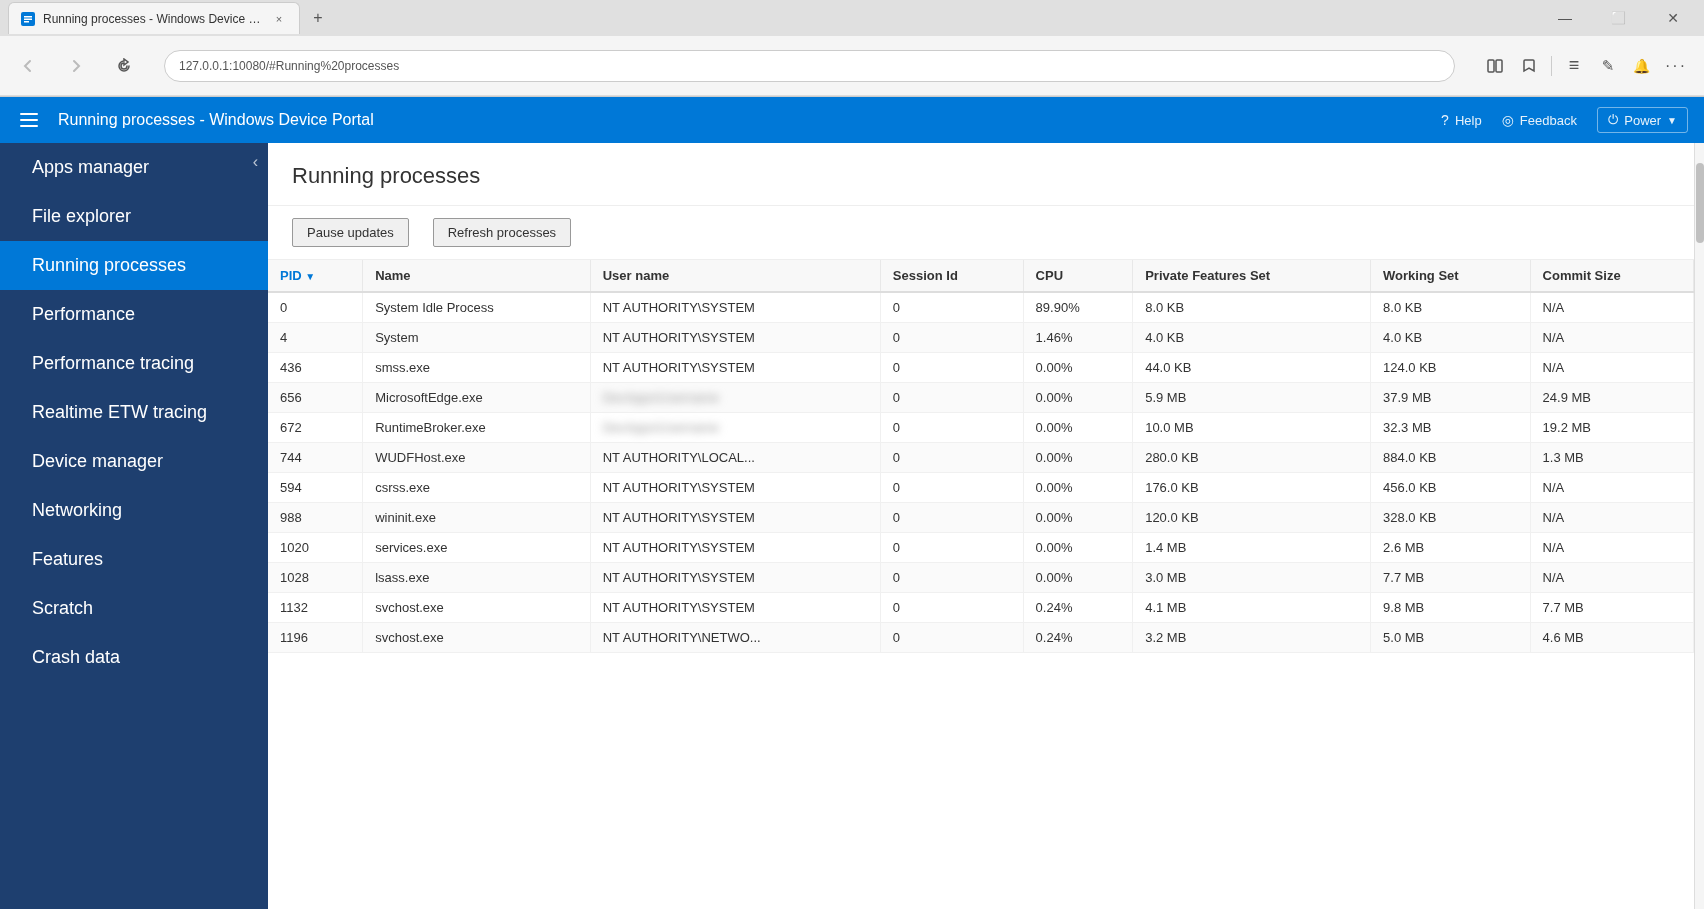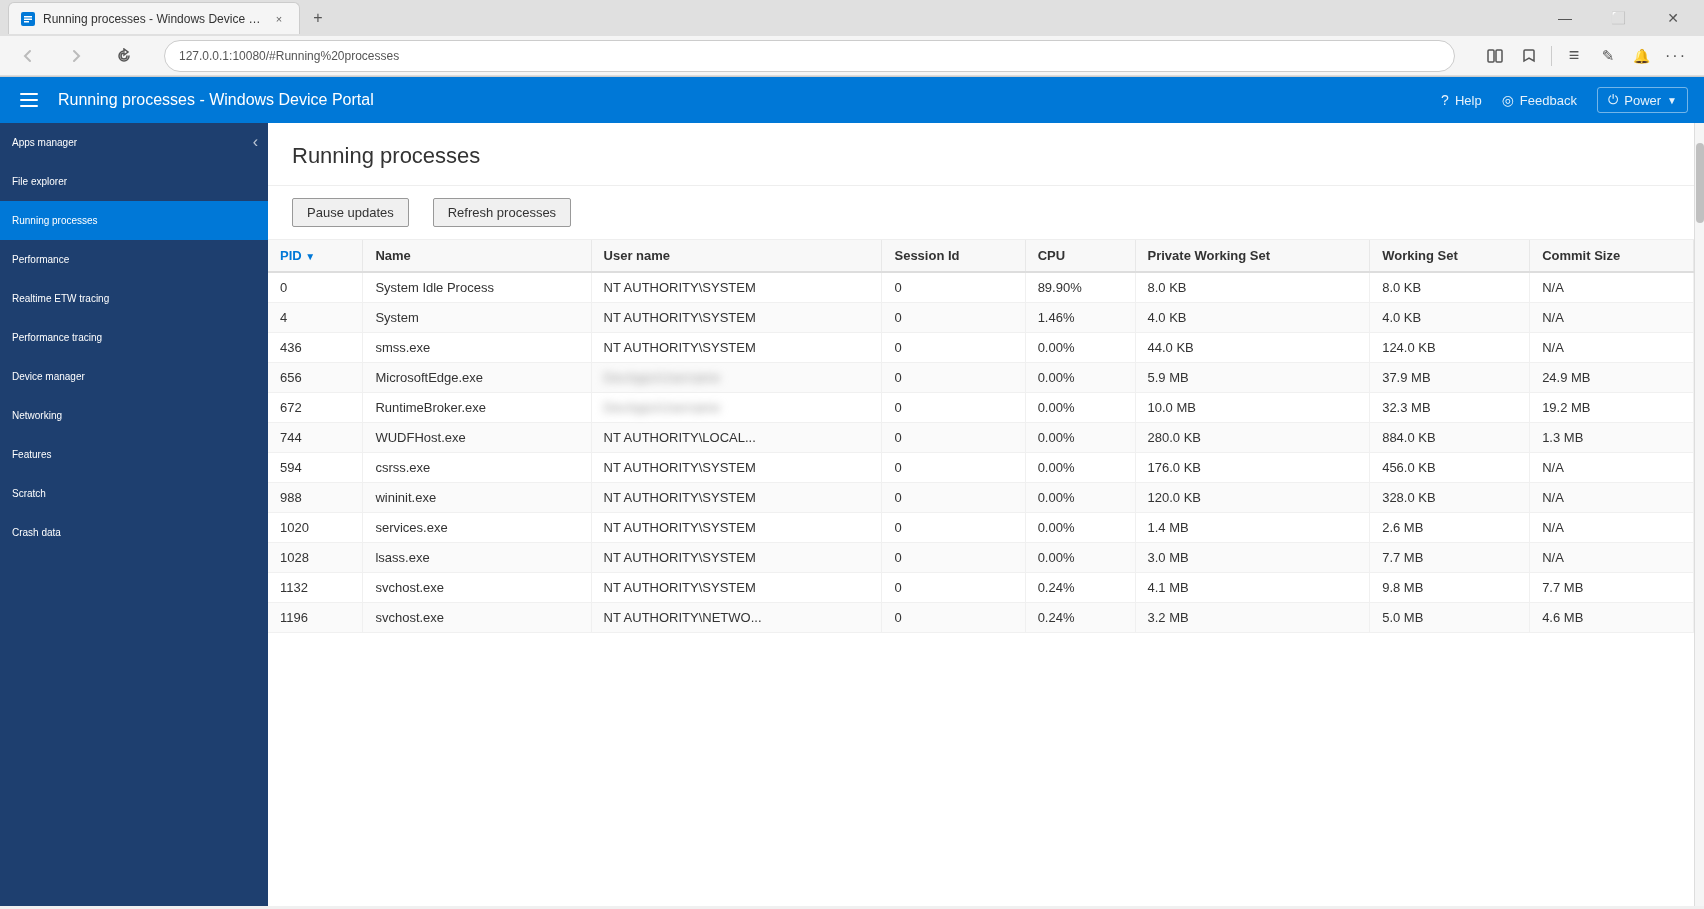--- a/index.html
+++ b/index.html
@@ -5,41 +5,41 @@
     * { margin: 0; padding: 0; box-sizing: border-box; }
     body { font-family: 'Segoe UI', Arial, sans-serif; font-size: 13px; background: #f0f0f0; overflow: hidden; width: 1704px; height: 909px; }
 
     
     .browser-chrome { background: #e8e8e8; border-bottom: 1px solid #ccc; }
     .tab-bar { display: flex; align-items: center; height: 36px; padding: 0 8px; background: #e0e0e0; }
     .tab { display: flex; align-items: center; background: #f5f5f5; border: 1px solid #ccc; border-bottom: none; padding: 6px 12px; border-radius: 6px 6px 0 0; height: 32px; font-size: 12px; color: #333; gap: 8px; min-width: 200px; }
     .tab-icon { width: 14px; height: 14px; background: #0078d7; border-radius: 2px; font-size: 9px; color: white; display: flex; align-items: center; justify-content: center; }
     .tab-close { width: 16px; height: 16px; display: flex; align-items: center; justify-content: center; border-radius: 50%; cursor: pointer; font-size: 11px; color: #666; margin-left: auto; }
     .new-tab-btn { width: 28px; height: 28px; display: flex; align-items: center; justify-content: center; border-radius: 50%; cursor: pointer; font-size: 16px; color: #555; margin-left: 4px; }
-    .browser-controls { display: flex; align-items: center; height: 40px; padding: 0 12px; background: #f5f5f5; border-bottom: 1px solid #ddd; gap: 16px; }
+    .browser-controls { display: flex; align-items: center; height: 60px; padding: 0 12px; background: #f5f5f5; border-bottom: 1px solid #ddd; gap: 16px; }
     .ctrl-btn { width: 32px; height: 32px; display: flex; align-items: center; justify-content: center; border-radius: 50%; cursor: pointer; color: #555; font-size: 14px; }
     .ctrl-btn.disabled { color: #bbb; cursor: default; }
     .address-bar { flex: 1; height: 32px; border: 1px solid #ccc; border-radius: 16px; padding: 0 14px; font-size: 12px; color: #333; background: white; display: flex; align-items: center; margin: 0 8px; }
     .browser-action-btn { width: 32px; height: 32px; display: flex; align-items: center; justify-content: center; border-radius: 50%; cursor: pointer; color: #555; font-size: 15px; }
 
     
     .app-header { background: #0078d7; color: white; height: 46px; display: flex; align-items: center; padding: 0 16px; gap: 16px; }
     .hamburger-btn { display: flex; flex-direction: column; gap: 4px; cursor: pointer; padding: 4px; }
     .hamburger-line { width: 18px; height: 2px; background: white; border-radius: 1px; }
     .app-title { font-size: 16px; font-weight: 400; flex: 1; }
     .header-actions { display: flex; align-items: center; gap: 20px; }
     .header-btn { color: white; cursor: pointer; font-size: 13px; display: flex; align-items: center; gap: 6px; opacity: 0.9; }
     .power-btn { display: flex; align-items: center; gap: 6px; border: 1px solid rgba(255,255,255,0.5); padding: 4px 10px; border-radius: 3px; }
 
     
     .main-layout { display: flex; height: calc(909px - 36px - 44px - 46px); }
 
     
     .sidebar { width: 268px; background: #1e3f6f; color: white; overflow-y: auto; flex-shrink: 0; position: relative; }
-    .sidebar-item { padding: 14px 12px; cursor: pointer; font-size: 10px; font-weight: 400; white-space: nowrap; }
+    .sidebar-item { padding: 14px 32px; cursor: pointer; font-size: 18px; font-weight: 400; white-space: nowrap; }
     .sidebar-item.active { background: #0078d7; }
     .sidebar-collapse { position: absolute; top: 10px; right: 10px; color: rgba(255,255,255,0.7); cursor: pointer; font-size: 16px; }
 
     
     .content { flex: 1; background: white; overflow: hidden; display: flex; flex-direction: column; }
     .page-title { font-size: 22px; font-weight: 300; padding: 20px 24px 16px; color: #333; border-bottom: 1px solid #eee; }
 
     
     .toolbar { padding: 12px 24px; display: flex; gap: 24px; border-bottom: 1px solid #eee; }
     .btn { padding: 6px 14px; border: 1px solid #999; background: #f0f0f0; cursor: pointer; font-size: 13px; color: #333; border-radius: 2px; }
@@ -157,22 +157,22 @@
 
 <div class="main-layout">
 
   <div class="sidebar">
     <div class="sidebar-collapse">‹</div>
     <div id="sidebar-items">
         <div class="sidebar-item">Apps manager</div>
         <div class="sidebar-item">File explorer</div>
         <div class="sidebar-item active">Running processes</div>
         <div class="sidebar-item">Performance</div>
+        <div class="sidebar-item">Performance tracing</div>
         <div class="sidebar-item">Realtime ETW tracing</div>
-        <div class="sidebar-item">Performance tracing</div>
         <div class="sidebar-item">Device manager</div>
         <div class="sidebar-item">Networking</div>
         <div class="sidebar-item">Features</div>
         <div class="sidebar-item">Scratch</div>
         <div class="sidebar-item">Crash data</div>
       </div>
   </div>
 
   <div class="content">
     <div class="page-title">Running processes</div>
@@ -182,21 +182,21 @@
     </div>
     <div class="table-container">
       <table>
         <thead id="table-head">
             <tr>
               <th style="color: rgb(0, 120, 215);">PID <span style="font-size:10px; color:#0078d7;">▼</span></th>
               <th>Name</th>
               <th>User name</th>
               <th>Session Id</th>
               <th>CPU</th>
-              <th>Private Working Set</th>
+              <th>Private Features Set</th>
               <th>Working Set</th>
               <th>Commit Size</th>
             </tr>
           </thead>
         <tbody id="table-body">
             <tr>
               <td>0</td>
               <td>System Idle Process</td>
               <td>NT AUTHORITY\SYSTEM</td>
               <td>0</td>

